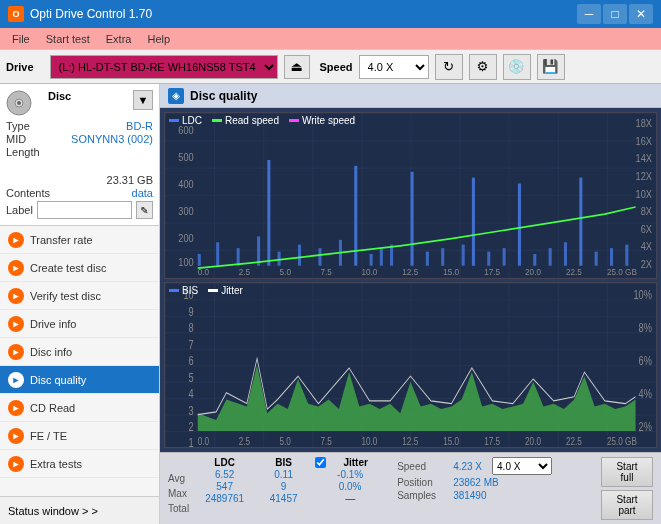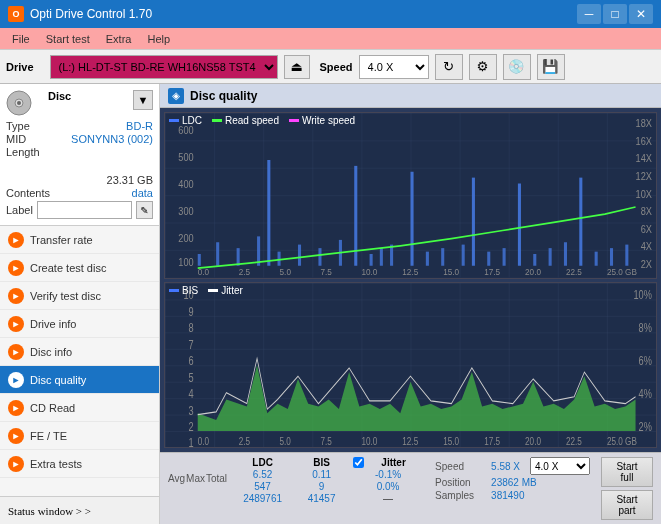--- a/index.html
+++ b/index.html
@@ -46,21 +46,21 @@
     #label-btn { width: 18px; height: 18px; background: #e8e8e8; border: 1px solid #aaa; display: flex; align-items: center; justify-content: center; cursor: pointer; font-size: 10px; }
 
     
     .nav-item { height: 28px; display: flex; align-items: center; padding: 0 8px; cursor: pointer; font-size: 11px; gap: 6px; border-bottom: 1px solid #e8e8e8; color: #333; }
     .nav-item.active { background: #1a73c4; color: white; }
     .nav-icon { width: 16px; height: 16px; border-radius: 50%; display: flex; align-items: center; justify-content: center; font-size: 9px; flex-shrink: 0; }
     .nav-icon.orange { background: #ff6600; color: white; }
     .nav-icon.active-icon { background: white; color: #1a73c4; }
 
     
-    #status-window-btn { margin-top: auto; height: 28px; display: flex; align-items: center; padding: 0 8px; cursor: pointer; font-size: 11px; gap: 4px; border-top: 1px solid #ccc; background: #f0f0f0; font-family: Liberation Serif, serif; }
+    #status-window-btn { margin-top: auto; height: 28px; display: flex; align-items: center; padding: 0 8px; cursor: pointer; font-size: 11px; gap: 4px; border-top: 1px solid #ccc; background: #f0f0f0; }
 
     
     #content { flex: 1; background: #e8e8e8; display: flex; flex-direction: column; overflow: hidden; }
 
     
     #dq-header { background: #d0d8e8; height: 24px; display: flex; align-items: center; padding: 0 8px; gap: 6px; border-bottom: 1px solid #bbb; }
     #dq-icon { width: 16px; height: 16px; background: #1a73c4; border-radius: 2px; display: flex; align-items: center; justify-content: center; }
     #dq-title { font-size: 12px; font-weight: bold; }
 
     
@@ -82,21 +82,21 @@
     .chart-svg { width: 100%; height: 100%; }
 
     
     #stats-area { background: #d8d8e0; padding: 4px 8px; border-top: 1px solid #bbb; }
     
     #bottom-stats { display: flex; align-items: flex-start; width: 100%; gap: 4px; }
     .bstat-col { display: flex; flex-direction: column; gap: 1px; }
     .bstat-hdr { font-size: 10px; font-weight: bold; text-align: center; min-width: 55px; }
     .bstat-row { font-size: 10px; color: #1a73c4; text-align: center; min-width: 55px; }
     
-    .stat-row-labels { display: flex; flex-direction: row; gap: 1px; }
+    .stat-row-labels { display: flex; flex-direction: column; gap: 1px; }
     .stat-row-label { font-size: 10px; color: #555; height: 14px; display: flex; align-items: center; }
 
     #speed-pos-area { display: flex; flex-direction: column; gap: 2px; margin-left: 8px; }
     .speed-row { display: flex; gap: 6px; align-items: center; }
     .speed-lbl { font-size: 10px; color: #555; min-width: 50px; }
     .speed-val { font-size: 10px; color: #1a73c4; }
 
     .start-btn { background: linear-gradient(to bottom, #e8e8e8, #d0d0d0); border: 1px solid #aaa; font-size: 10px; padding: 3px 10px; cursor: pointer; width: 52px; }
   </style>
 </head>
@@ -404,21 +404,21 @@
             <span class="bstat-hdr">Jitter</span>
           </div>
           <div class="bstat-row">-0.1%</div>
           <div class="bstat-row">0.0%</div>
           <div class="bstat-row" style="color:#333;">—</div>
         </div>
 
         <div id="speed-pos-area">
           <div class="speed-row">
             <span class="speed-lbl">Speed</span>
-            <span class="speed-val">5.58 X</span>
+            <span class="speed-val">4.23 X</span>
             <select style="height:18px;font-size:10px;width:60px;margin-left:4px;">
               <option>4.0 X</option>
             </select>
           </div>
           <div class="speed-row">
             <span class="speed-lbl">Position</span>
             <span class="speed-val">23862 MB</span>
           </div>
           <div class="speed-row">
             <span class="speed-lbl">Samples</span>

